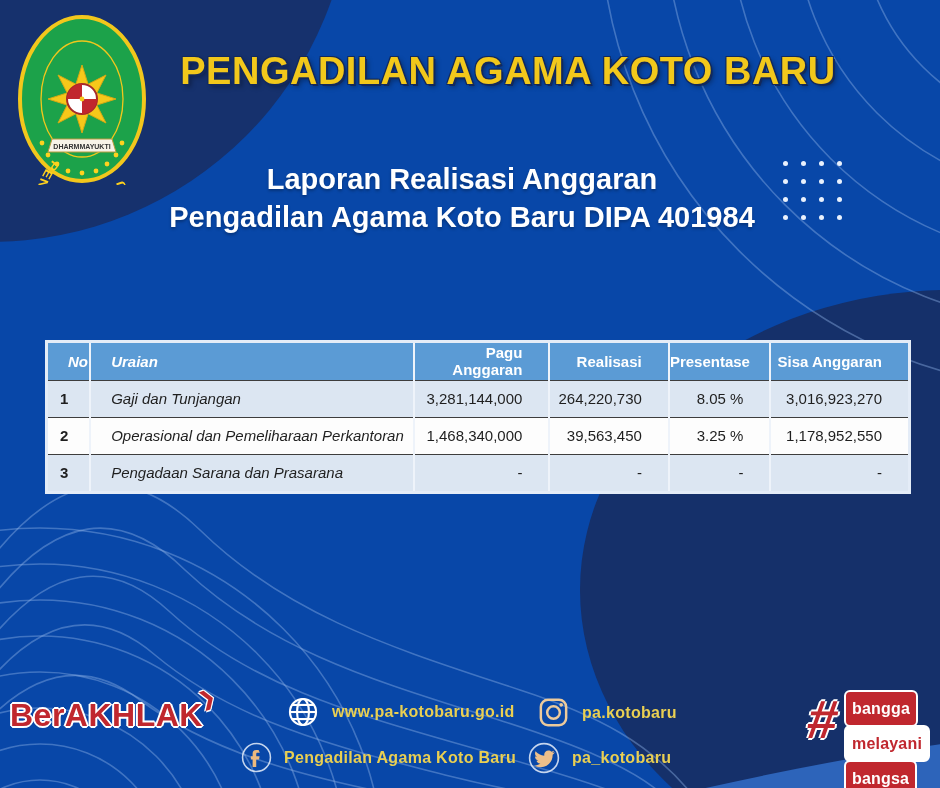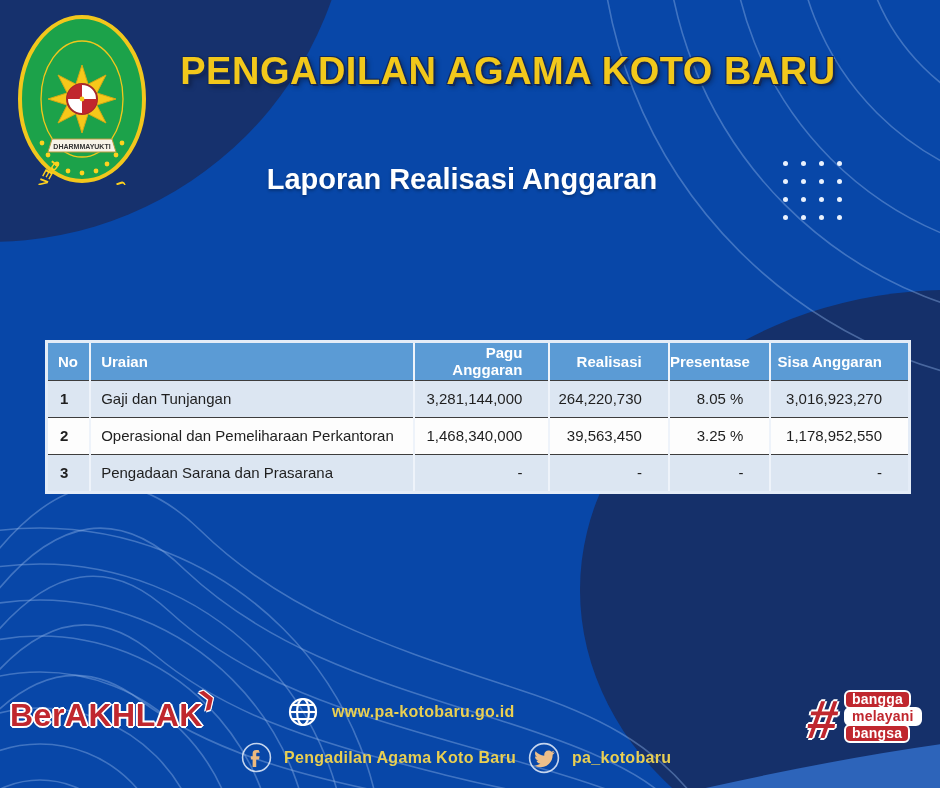--- a/index.html
+++ b/index.html
@@ -47,21 +47,21 @@
   th, td { height:37px; font-size:15px; vertical-align:middle; border-left:2px solid #eef3fa; }
   th:first-child, td:first-child { border-left:none; }
   thead th {
     background:#5b9bd5; color:#ffffff; font-weight:bold;
     border-bottom:1px solid #3d3d3d;
   }
   tbody td { color:#1f1f1f; border-bottom:1px solid #3d3d3d; }
   tbody tr:last-child td { border-bottom:none; }
   tr.odd td  { background:#dce6f2; }
   tr.even td { background:#fdfdfd; }
-  .a-left  { text-align:left;  padding-left:10px; }
+  .a-left  { text-align:left;  padding-left:20px;font-style:italic; }
   .a-right { text-align:right; padding-right:26px; }
   .a-center{ text-align:center; }
   td.cell-no { font-weight:bold; padding-left:12px; }
   
   .footer-item { position:absolute; z-index:3; display:flex; align-items:center; }
   .footer-text { color:#e9cf52; font-size:16px; font-weight:bold; letter-spacing:.3px; }
   .icon-box { display:inline-flex; margin-right:12px; }
   .berakhlak { position:absolute; left:10px; top:697px; z-index:3; }
   .ber-text {
     font-size:32px; font-weight:800; color:#c0272e; letter-spacing:.5px;
@@ -75,22 +75,22 @@
   }
   .campaign { position:absolute; left:810px; top:692px; z-index:3; width:124px; }
   .campaign .hash {
     position:absolute; left:-2px; top:-4px; font-size:54px; font-weight:800; color:#c0272e;
     transform:skewX(-8deg);
     text-shadow:-2px 0 0 #fff, 2px 0 0 #fff, 0 -2px 0 #fff, 0 2px 0 #fff,
                 -1px -1px 0 #fff, 1px 1px 0 #fff;
   }
   .pills { margin-left:34px; display:flex; flex-direction:column; align-items:flex-start; }
   .pill {
-    display:inline-block; font-size:14px; font-weight:800; line-height:15px;
-    padding:0 6px; border-radius:6px; margin-top:-2px; letter-spacing:.2px;
+    display:inline-block; font-size:16px; font-weight:800; line-height:15px;
+    padding:9px 6px; border-radius:6px; margin-top:-2px; letter-spacing:.2px;
   }
   .pill.red   { background:#c0272e; color:#ffffff; border:2px solid #ffffff; }
   .pill.white { background:#ffffff; color:#c0272e; border:2px solid #ffffff; }
 </style>
 </head>
 <body>
 
 <div class="poster">
 
   <div class="circle-topleft"></div>
@@ -168,20 +168,21 @@
         <circle cx="91" cy="151" r="2.4"></circle>
           <circle cx="100" cy="142" r="2.4"></circle>
           <circle cx="106" cy="130" r="2.4"></circle>
       </g>
     </svg>
   </div>
 
   <div class="main-title">PENGADILAN AGAMA KOTO BARU</div>
   <div class="subtitle">
     <div>Laporan Realisasi Anggaran</div>
+    <div>Pengadilan Agama Koto Baru DIPA 401984</div>
   </div>
 
   <div class="table-wrap">
     <table>
       <colgroup>
         <col style="width:4.9%">
           <col style="width:37.6%">
           <col style="width:15.8%">
         <col style="width:13.9%">
           <col style="width:11.8%">
@@ -237,20 +238,30 @@
         <circle cx="12" cy="12" r="9.2"></circle>
         <ellipse cx="12" cy="12" rx="4.2" ry="9.2"></ellipse>
         <line x1="2.8" y1="12" x2="21.2" y2="12"></line>
         <line x1="4.2" y1="7" x2="19.8" y2="7"></line>
         <line x1="4.2" y1="17" x2="19.8" y2="17"></line>
       </svg>
     </span>
     <span class="footer-text">www.pa-kotobaru.go.id</span>
   </div>
 
+  <div class="footer-item" style="left:537px; top:696px;">
+    <span class="icon-box">
+      <svg width="33" height="33" viewBox="0 0 24 24" fill="none" stroke="#ecca9c" stroke-width="1.8">
+        <rect x="2.8" y="2.8" width="18.4" height="18.4" rx="5.2"></rect>
+        <circle cx="12" cy="12" r="4.6"></circle>
+        <circle cx="17.6" cy="6.4" r="1.35" fill="#ecca9c" stroke="none"></circle>
+      </svg>
+    </span>
+    <span class="footer-text">pa.kotobaru</span>
+  </div>
 
   <div class="footer-item" style="left:241px; top:742px;">
     <span class="icon-box">
       <svg width="31" height="31" viewBox="0 0 24 24">
         <circle cx="12" cy="12" r="10.8" fill="none" stroke="rgba(230,238,250,0.85)" stroke-width="1.2"></circle>
         <path fill="#ecb97e" d="M13.6,6.2 h-1.9 c-1.8,0 -2.7,1 -2.7,2.7 V11 H7.6 v2.6 H9 V19.4 h2.8 v-5.8 h2.2 l0.4,-2.6 h-2.6 V9.3 c0,-0.7 0.3,-1 1,-1 h1.8 Z"></path>
       </svg>
     </span>
     <span class="footer-text">Pengadilan Agama Koto Baru</span>
   </div>

